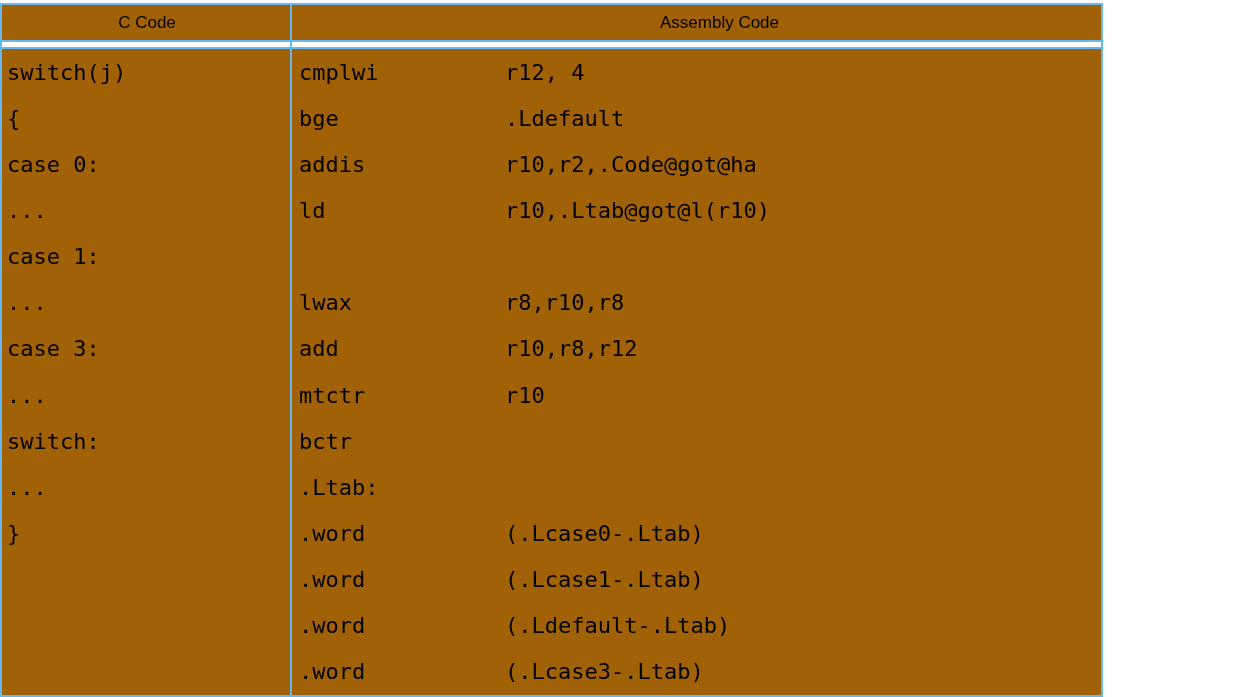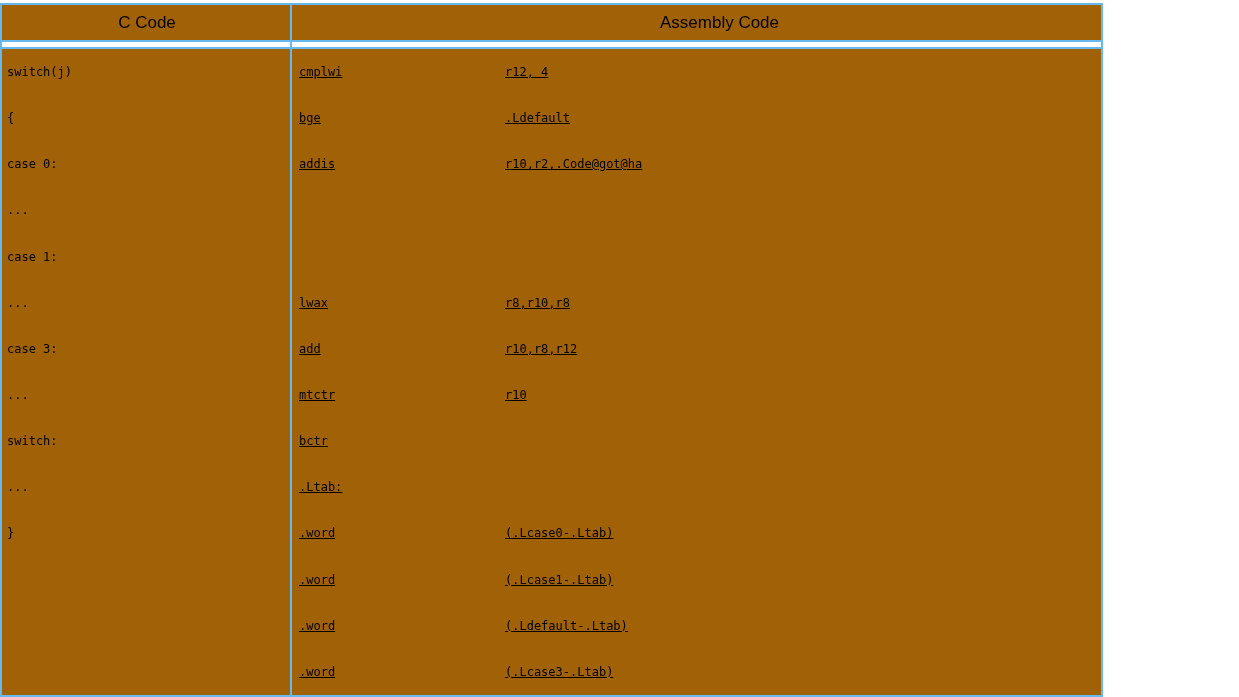--- a/index.html
+++ b/index.html
@@ -54,38 +54,37 @@
   .tbody {
     flex: 1;
     display: flex;
     flex-direction: column;
   }
   .row {
     flex: 1;
     display: flex;
     align-items: center;
     font-family: "DejaVu Sans Mono", monospace;
-    font-size: 12px;
+    font-size: 22px;
     color: #000000;
   }
   .cell {
     white-space: pre;
     overflow: hidden;
   }
   .cell.c {
     width: 290px;
     flex: 0 0 290px;
     padding-left: 5px;
     box-sizing: border-box;
   }
   .cell.asm {
     flex: 1;
     padding-left: 7px;
     display: flex;
-    text-decoration: underline;
   }
   .op {
     display: inline-block;
     width: 206px;
     flex: 0 0 206px;
   }
   .arg { flex: 1; }
 </style>
 </head>
 <body>
@@ -122,20 +121,24 @@
   <div class="row">
     <div class="cell c">case 0:</div>
     <div class="cell asm">
       <span class="op">addis</span>
       <span class="arg">r10,r2,.Code@got@ha</span>
     </div>
   </div>
 
   <div class="row">
     <div class="cell c">...</div>
+    <div class="cell asm">
+      <span class="op">ld</span>
+      <span class="arg">r10,.Ltab@got@l(r10)</span>
+    </div>
   </div>
 
   <div class="row">
     <div class="cell c">case 1:</div>
   </div>
 
   <div class="row">
     <div class="cell c">...</div>
     <div class="cell asm">
       <span class="op">lwax</span>

